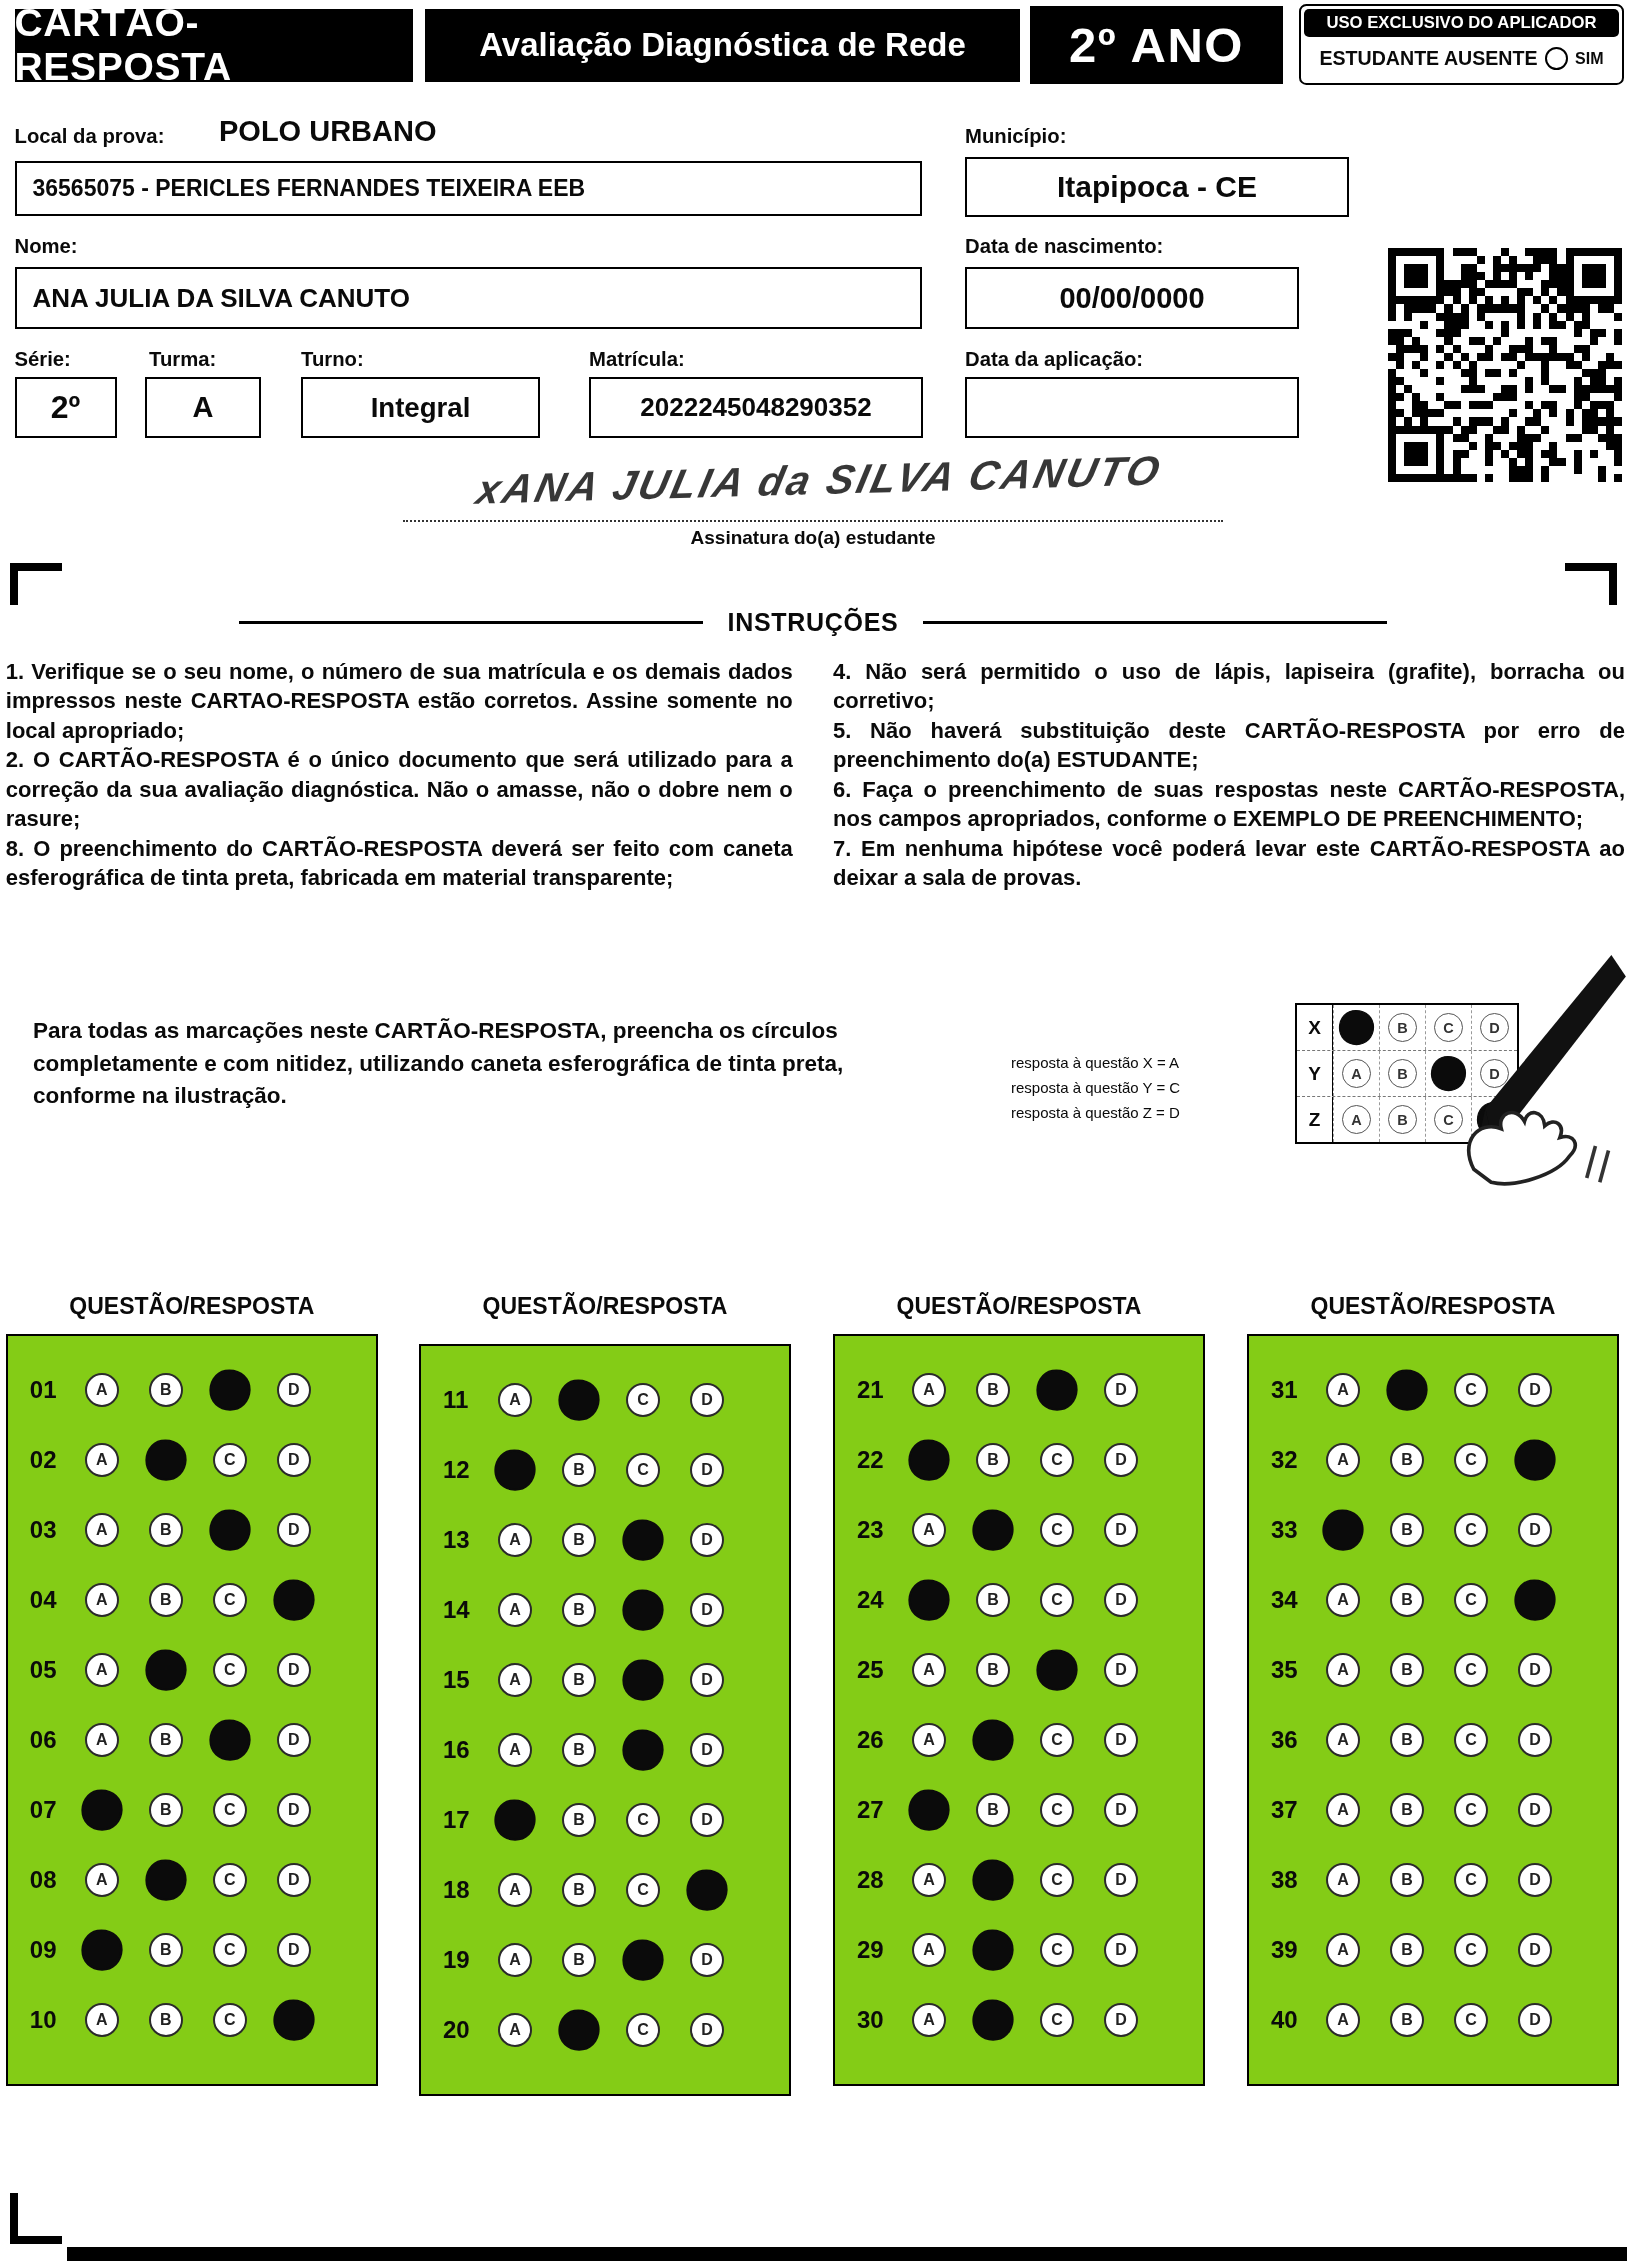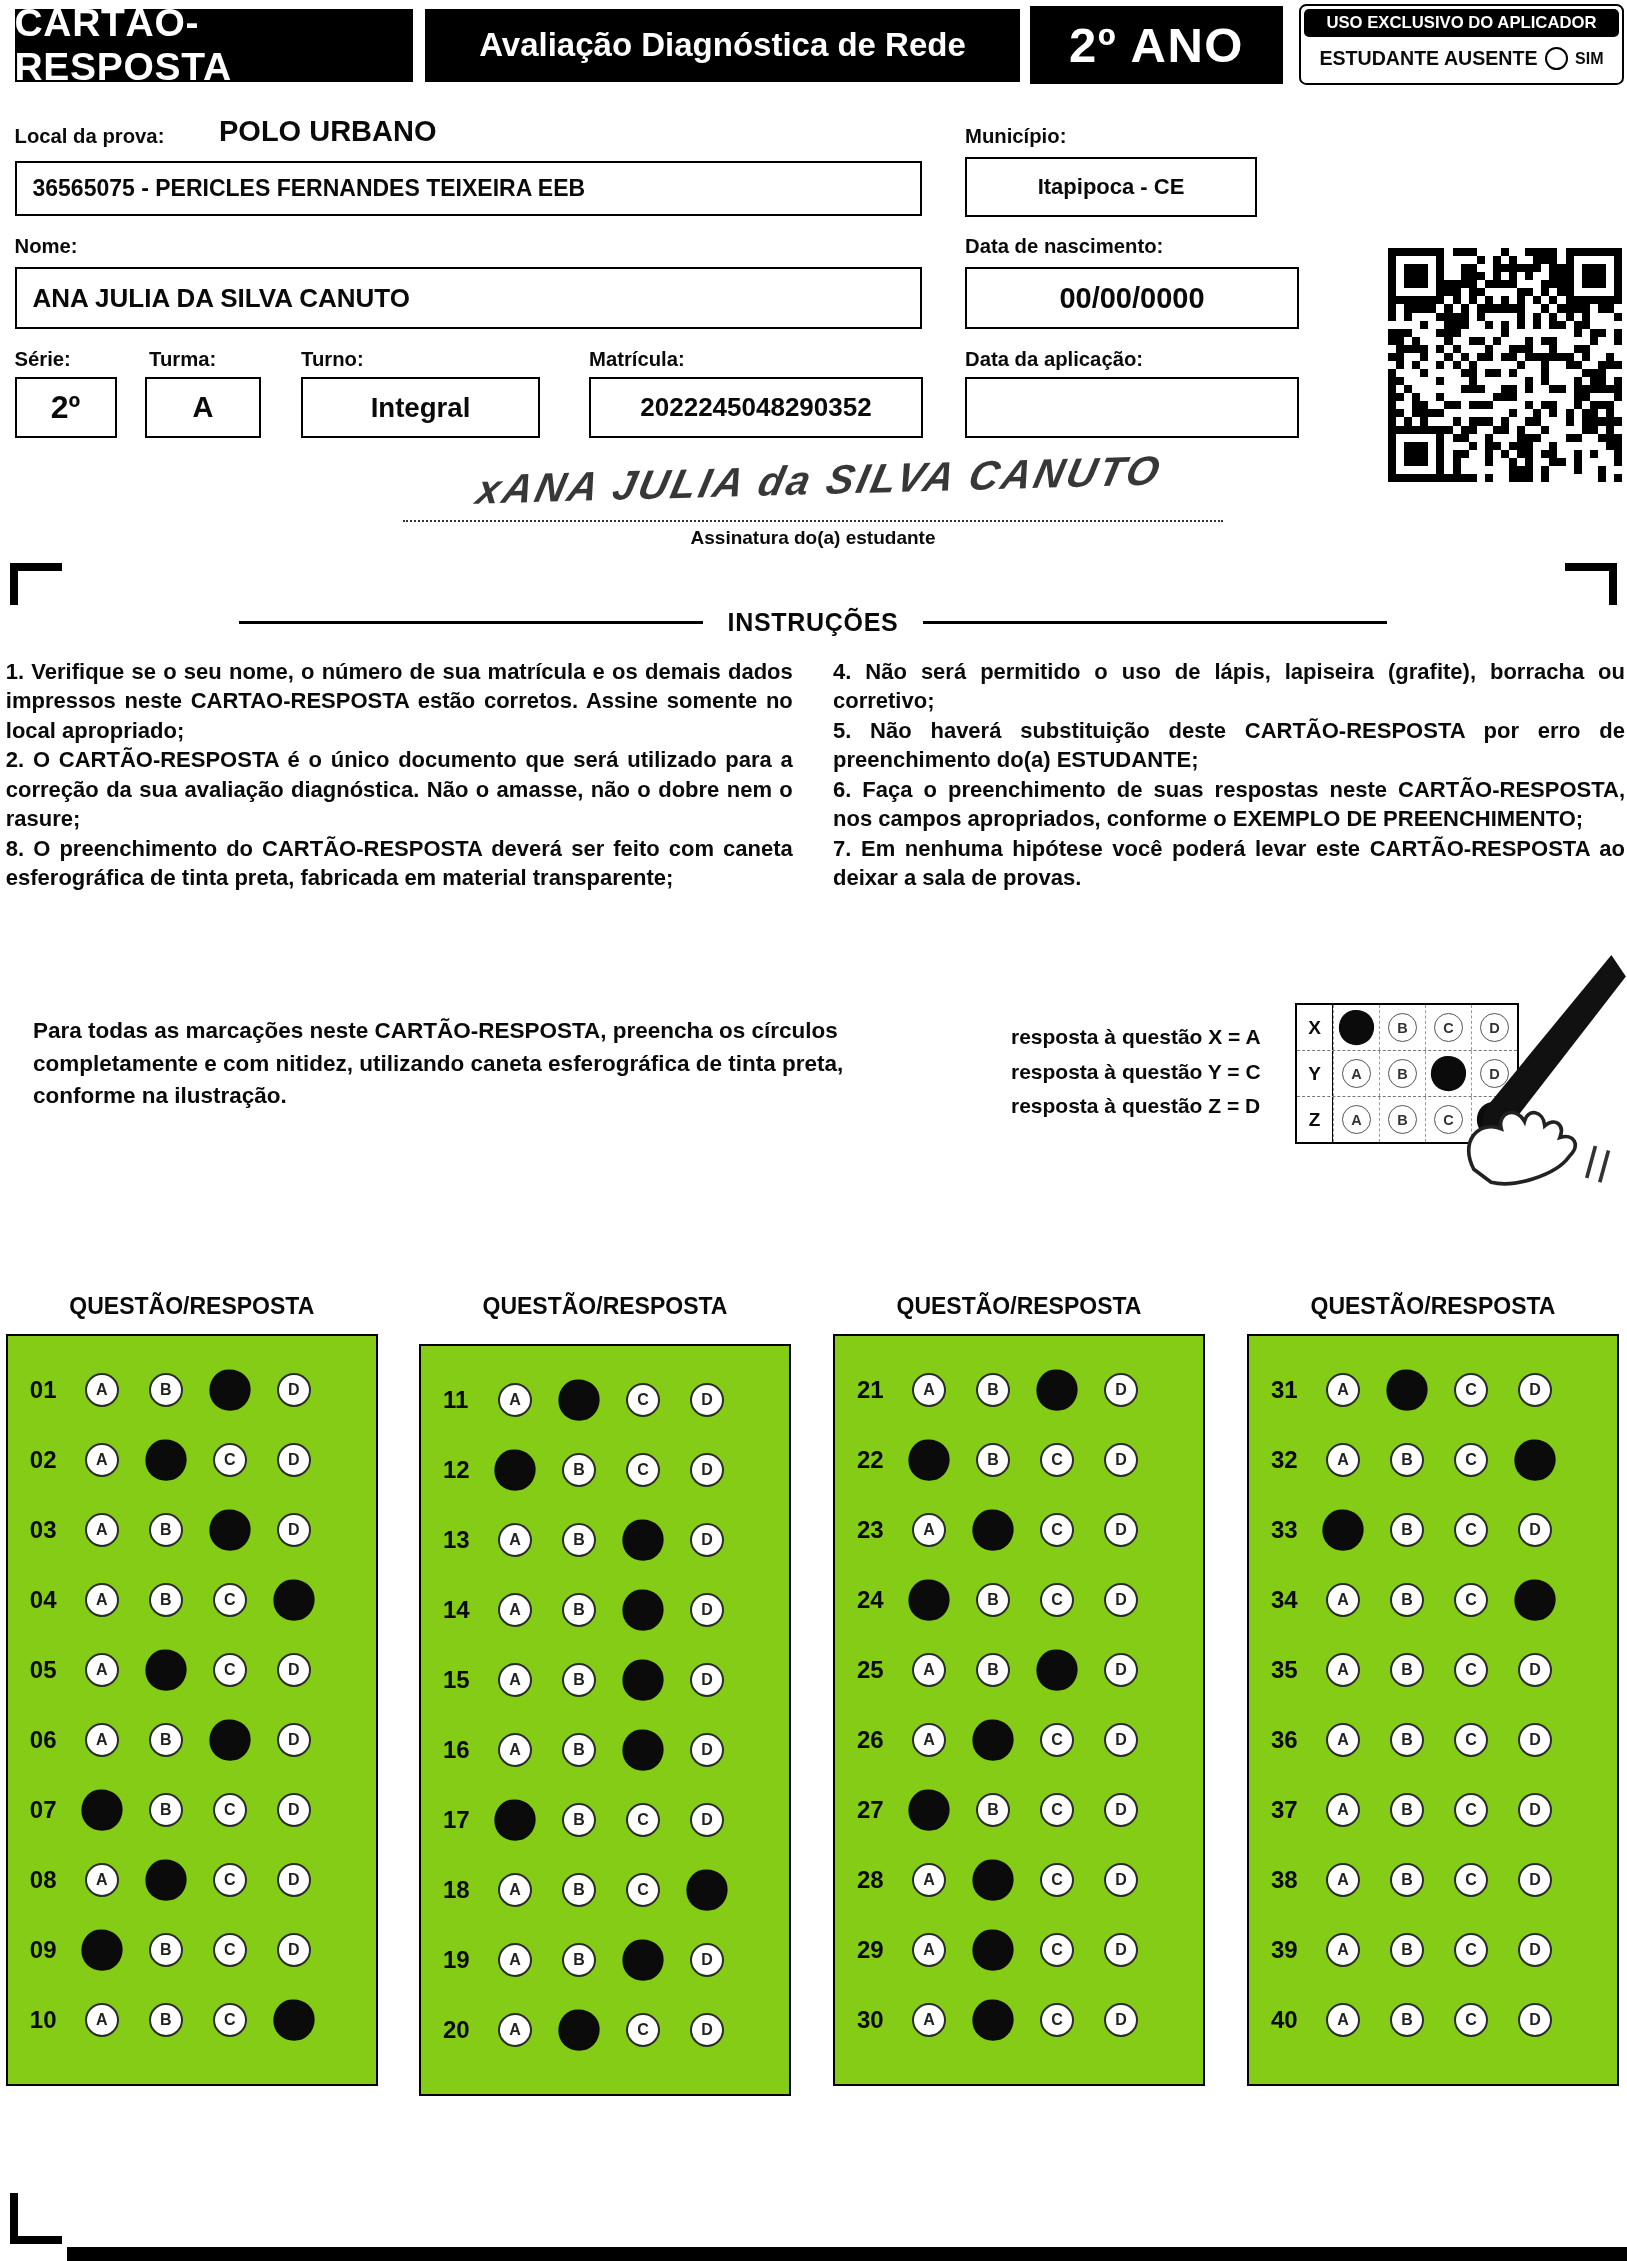--- a/index.html
+++ b/index.html
@@ -63,21 +63,21 @@
   
   #instr-head { left:239px; top:608px; width:1148px; display:flex; align-items:center; gap:25px; }
   #instr-head .rule { flex:1; border-top:3.6px solid #000; }
   #instr-head .txt { font-size:25px; font-weight:bold; letter-spacing:0.7px; }
   .instr-col { font-size:22px; line-height:1.34; text-align:justify; font-weight:bold; }
   #instr-left  { left:5.8px;    top:657px; width:787px; }
   #instr-right { left:833px; top:657px; width:792px; }
   .instr { margin:0; }
   #fill-note { left:33px; top:1015px; width:856px; font-size:22.5px; font-weight:bold; line-height:1.45; }
   
-  #example-captions { left:1011px; top:1020px; font-size:21px; font-weight:bold; line-height:1.65; }
+  #example-captions { left:1011px; top:1051px; font-size:15px; font-weight:normal; line-height:1.65; }
   #example-grid { left:1295px; top:1003px; border:2.2px solid #000; background:#fff; }
   .ex-row { display:flex; }
   .ex-row + .ex-row { border-top:1.5px dashed #777; }
   .ex-label {
     width:36px; height:45px; border-right:1.5px solid #000;
     display:flex; align-items:center; justify-content:center;
     font-size:19px; font-weight:bold;
   }
   .ex-cell { width:46px; height:45px; display:flex; align-items:center; justify-content:center; border-left:1.5px dashed #999; }
   .ex-cell:first-of-type { border-left:none; }
@@ -120,21 +120,21 @@
     <span class="circle-blank"></span>
     <span class="sim">SIM</span>
   </div>
 </div>
 
 <div class="abs fldlabel" style="left:14.5px; top:125px;text-align:center;">Local da prova:</div>
 <div class="abs" style="left:219px; top:115px; font-size:29px; font-weight:bold;">POLO URBANO</div>
 <div class="abs fldlabel" style="left:965px; top:125px;">Município:</div>
 
 <div class="abs fieldbox padl" style="left:14.5px; top:161px; width:907px; height:55px; font-size:23px;">36565075 - PERICLES FERNANDES TEIXEIRA EEB</div>
-<div class="abs fieldbox ctr" style="left:965px; top:157px; width:292px; height:60px; font-size:22px;">Itapipoca - CE</div>
+<div class="abs fieldbox ctr" style="left:965px; top:157px; width:384px; height:60px; font-size:30px;">Itapipoca - CE</div>
 
 <div class="abs fldlabel" style="left:14.5px; top:235px;">Nome:</div>
 <div class="abs fldlabel" style="left:965px; top:235px;">Data de nascimento:</div>
 
 <div class="abs fieldbox padl" style="left:14.5px; top:267px; width:907px; height:62px; font-size:26px;">ANA JULIA DA SILVA CANUTO</div>
 <div class="abs fieldbox ctr" style="left:965px; top:267px; width:334px; height:62px; font-size:29px;">00/00/0000</div>
 
 <div id="qr-box" class="abs">
     <svg viewBox="0 0 29 29" width="234" height="234" shape-rendering="crispEdges" fill="#000">
       <rect x="0" y="0" width="1" height="1"></rect>

